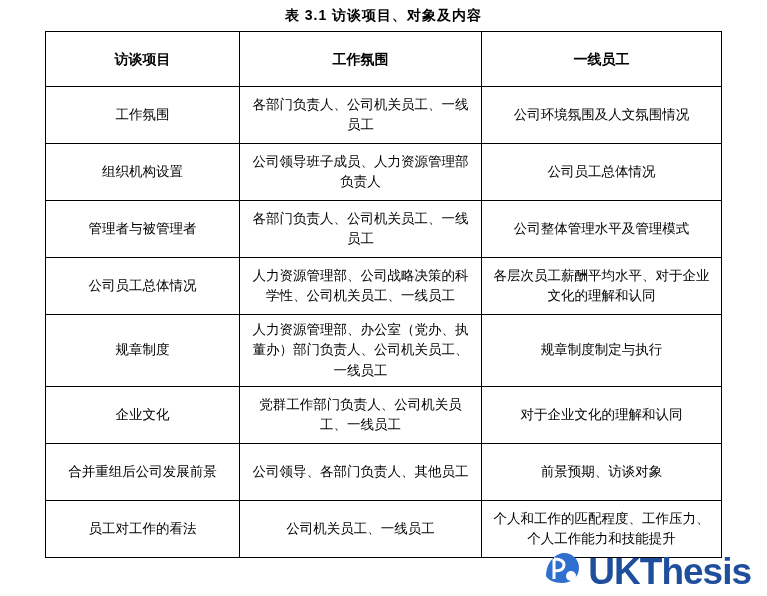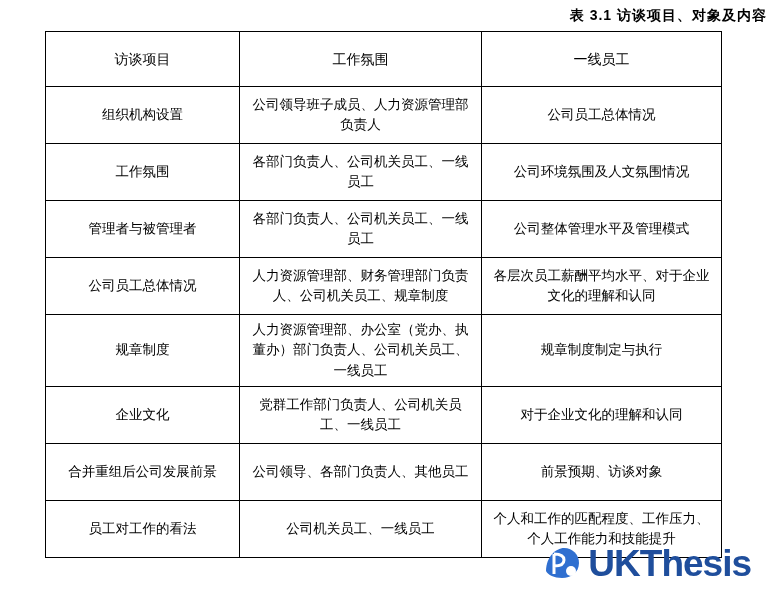--- a/index.html
+++ b/index.html
@@ -15,21 +15,21 @@
     position: relative;
     overflow: hidden;
   }
   .page {
     width: 767px;
     height: 596px;
     position: relative;
     box-sizing: border-box;
   }
   .caption {
-    text-align: right;
+    text-align: center;
     font-size: 14px;
     font-weight: bold;
     letter-spacing: 1px;
     padding-top: 7px;
     padding-bottom: 6px;
     font-family: "Liberation Sans", "DejaVu Sans", sans-serif;
   }
   table.interview-table {
     border-collapse: collapse;
     width: 676px;
@@ -41,37 +41,37 @@
   table.interview-table th {
     border: 1.1px solid #000;
     text-align: center;
     vertical-align: middle;
     font-size: 13.5px;
     line-height: 1.5;
     padding: 5px 6px;
     font-family: "Liberation Sans", "DejaVu Sans", sans-serif;
   }
   table.interview-table th {
-    font-weight: normal;
+    font-weight: bold;
     height: 44px;
     font-size: 14px;
   }
   .col-1 { width: 194px; }
   .col-2 { width: 242px; }
   .col-3 { width: 240px; }
 
   .row-cell { height: 46px; }
 
   
   .watermark {
     position: absolute;
     right: 16px;
     bottom: 6px;
     display: flex;
-    align-items: center;
+    align-items: flex-end;
     height: 54px;
     pointer-events: none;
     margin-top: 28px;
   }
   .wm-mark {
     position: relative;
     width: 44px;
     height: 44px;
     margin-right: 4px;
   }
@@ -99,37 +99,37 @@
     </colgroup>
     <thead>
       <tr>
         <th>访谈项目</th>
         <th>工作氛围</th>
         <th>一线员工</th>
       </tr>
     </thead>
     <tbody>
       <tr>
+        <td class="row-cell">工作氛围</td>
+        <td class="row-cell">各部门负责人、公司机关员工、一线员工</td>
+        <td class="row-cell">公司环境氛围及人文氛围情况</td>
+      </tr>
+      <tr>
         <td class="row-cell">组织机构设置</td>
         <td class="row-cell">公司领导班子成员、人力资源管理部负责人</td>
         <td class="row-cell">公司员工总体情况</td>
-      </tr>
-      <tr>
-        <td class="row-cell">工作氛围</td>
-        <td class="row-cell">各部门负责人、公司机关员工、一线员工</td>
-        <td class="row-cell">公司环境氛围及人文氛围情况</td>
       </tr>
       <tr>
         <td class="row-cell">管理者与被管理者</td>
         <td class="row-cell">各部门负责人、公司机关员工、一线员工</td>
         <td class="row-cell">公司整体管理水平及管理模式</td>
       </tr>
       <tr>
         <td class="row-cell">公司员工总体情况</td>
-        <td class="row-cell">人力资源管理部、财务管理部门负责人、公司机关员工、规章制度</td>
+        <td class="row-cell">人力资源管理部、公司战略决策的科学性、公司机关员工、一线员工</td>
         <td class="row-cell">各层次员工薪酬平均水平、对于企业文化的理解和认同</td>
       </tr>
       <tr>
         <td class="row-cell">规章制度</td>
         <td class="row-cell">人力资源管理部、办公室（党办、执董办）部门负责人、公司机关员工、一线员工</td>
         <td class="row-cell">规章制度制定与执行</td>
       </tr>
       <tr>
         <td class="row-cell">企业文化</td>
         <td class="row-cell">党群工作部门负责人、公司机关员工、一线员工</td>

